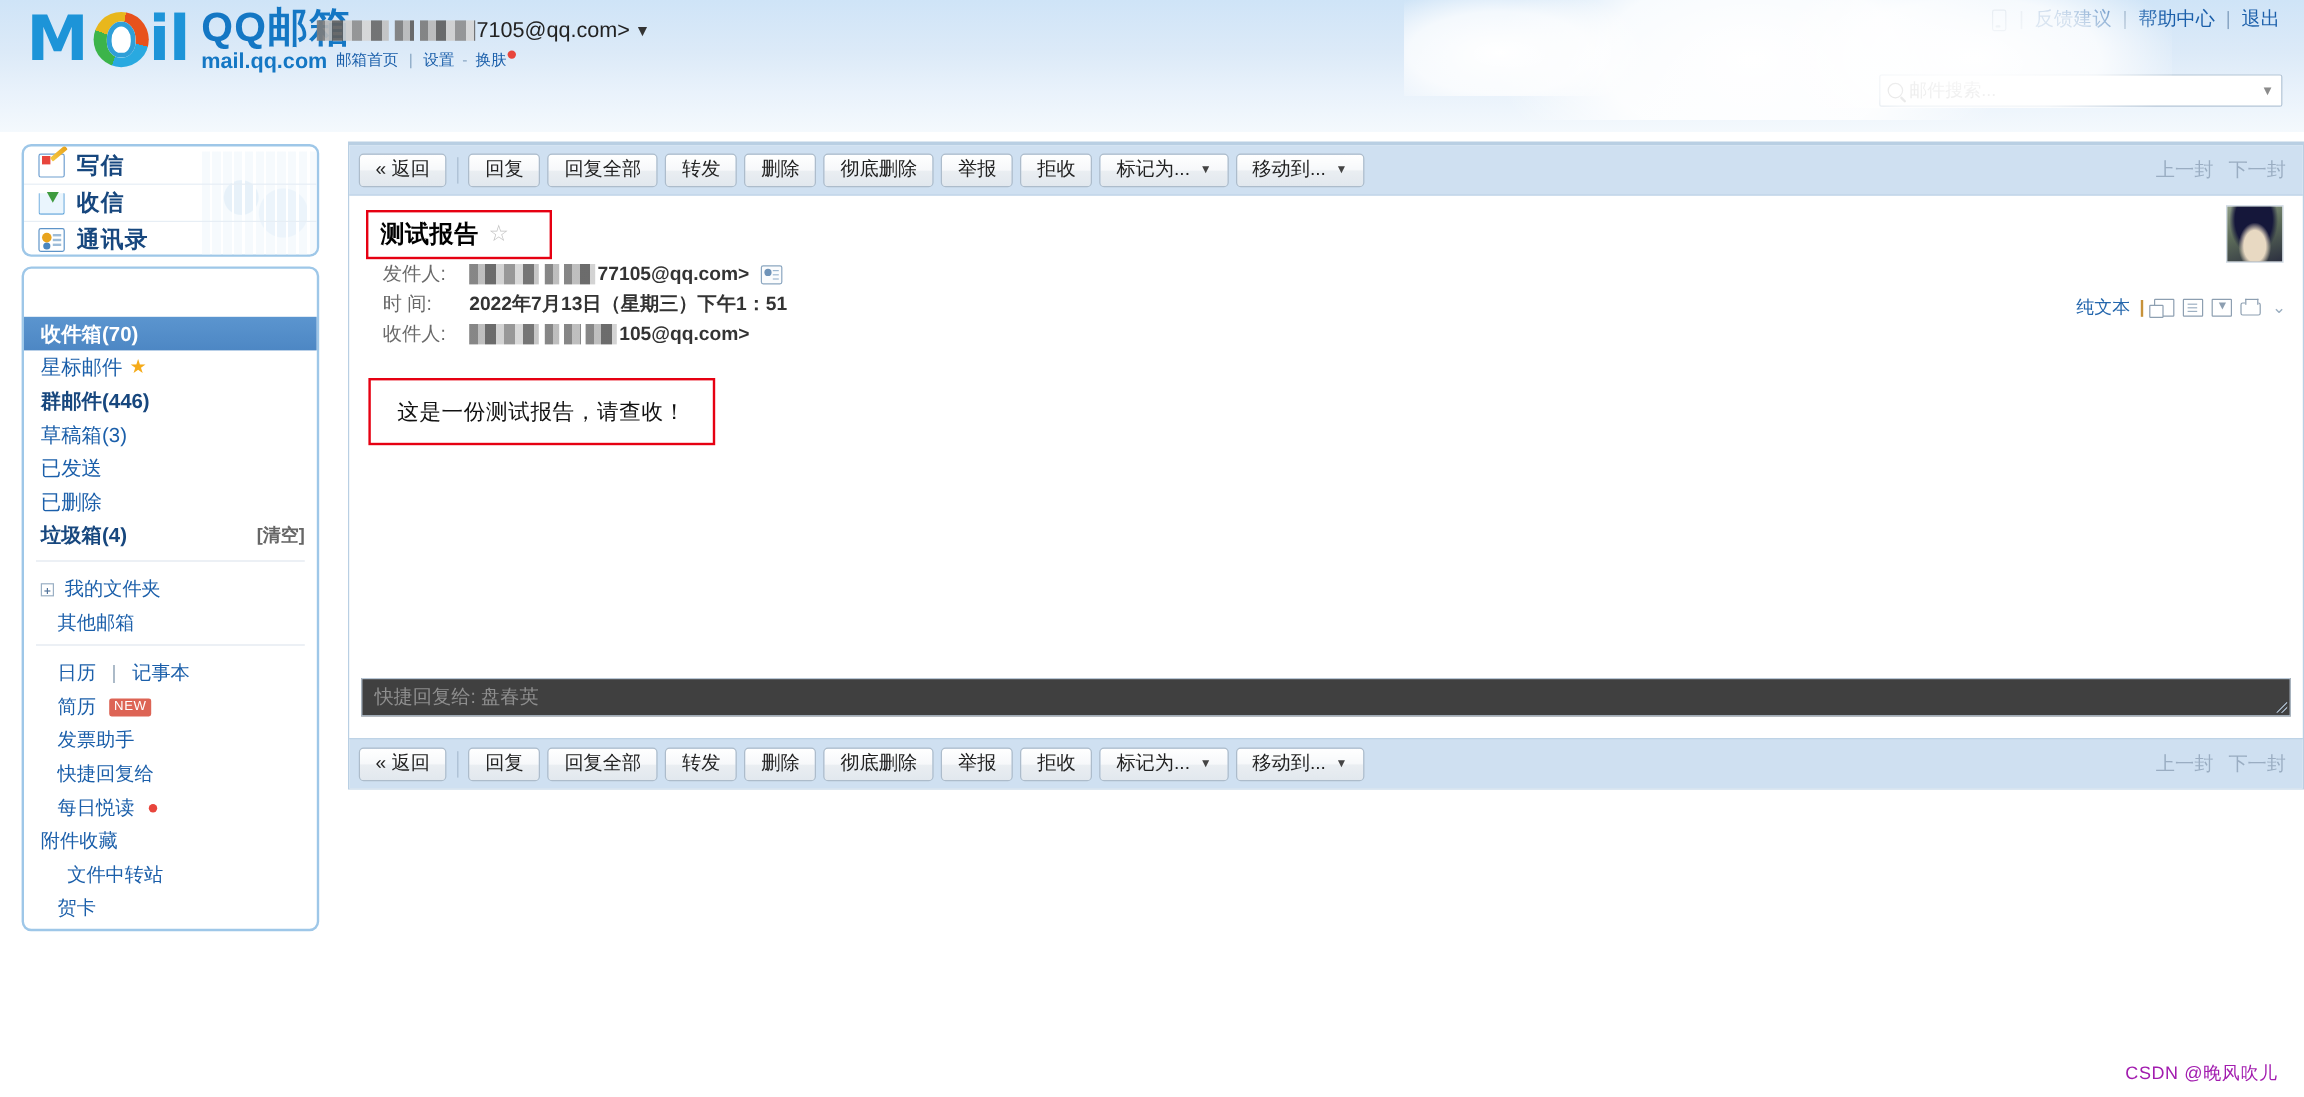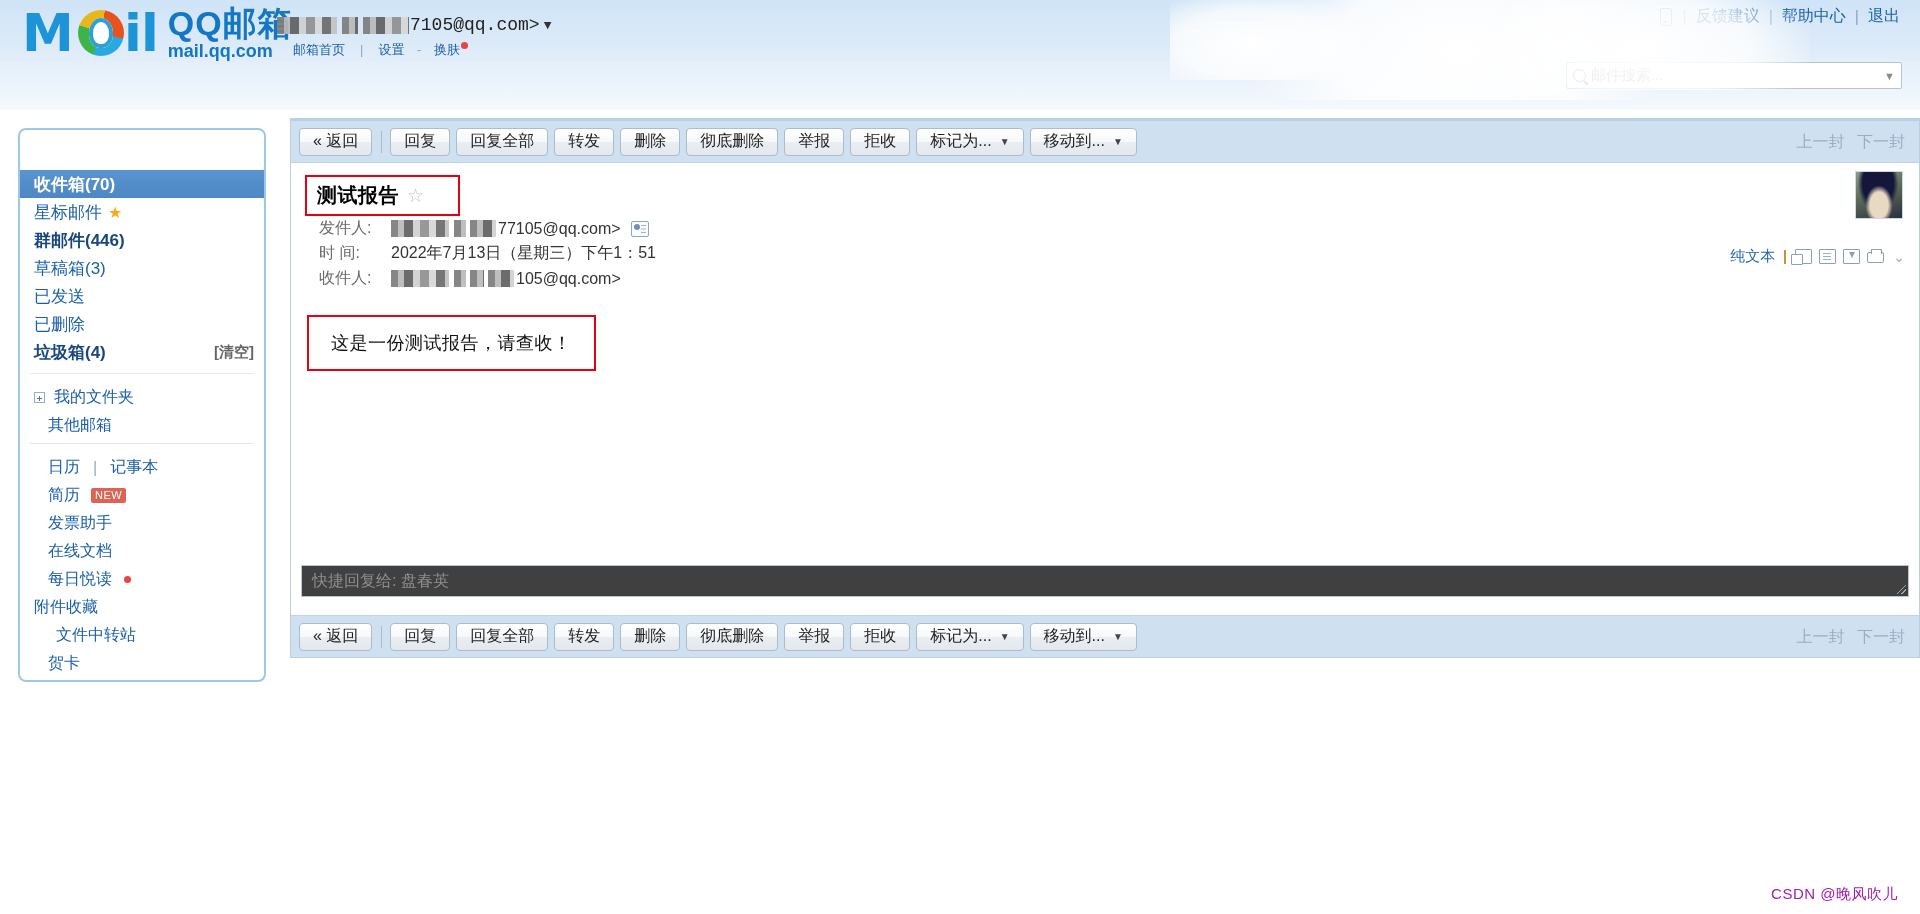--- a/index.html
+++ b/index.html
@@ -82,21 +82,21 @@
     line-height: 36px; letter-spacing: 1px;
   }
   .logo-en {
     font-size: 18px; font-weight: bold; color: #1477c4;
     line-height: 20px; letter-spacing: 0px;
   }
 
   
   .account {
     position: absolute;
-    left: 277px; top: 12px; font-family: Liberation Mono, monospace;
+    left: 264px; top: 12px;
   }
   .account-line {
     display: flex; align-items: center;
     font-size: 18px; color: #222;
     height: 26px;
   }
   .mosaic {
     display: inline-block;
     height: 17px;
     vertical-align: middle;
@@ -433,21 +433,21 @@
     color: #c2c2c2; font-size: 19px; margin-left: 8px;
   }
   .meta-row {
     display: flex; align-items: center;
     font-size: 16px;
     color: #555;
     height: 25px;
     margin-left: 12px;
   }
   .meta-label { color: #6a6a6a; width: 72px; flex: none; }
-  .meta-val { color: #333; display: flex; align-items: center; }
+  .meta-val { color: #333; display: flex; align-items: center; font-weight: bold; }
   .card-icon {
     display: inline-block;
     width: 18px; height: 16px;
     border: 1.4px solid #8ba6c0;
     border-radius: 2px;
     margin-left: 10px;
     position: relative;
     background: #fbfcfd;
   }
   .card-icon::before {
@@ -644,20 +644,35 @@
     <span class="search-icon"></span>
     <span class="search-ph">邮件搜索...</span>
     <span class="search-caret">▼</span>
   </div>
 </div>
 
 <div class="layout">
 
   <div class="sidebar">
 
+    <div class="panel panel-actions">
+      <div class="stamp-art"></div>
+      <div class="act-row">
+        <span class="ic ic-compose"></span>
+        <span class="act-label">写信</span>
+      </div>
+      <div class="act-row">
+        <span class="ic ic-inbox"></span>
+        <span class="act-label">收信</span>
+      </div>
+      <div class="act-row">
+        <span class="ic ic-contacts"></span>
+        <span class="act-label">通讯录</span>
+      </div>
+    </div>
 
     <div class="panel panel-folders">
       <div class="folder-row selected">
         <span class="folder-label">
             <span>收件箱(70)</span>
           </span>
       </div>
       <div class="folder-row">
         <span class="folder-label">
           <span>星标邮件</span>
@@ -720,21 +735,21 @@
           <span class="new-badge">NEW</span>
         </span>
       </div>
       <div class="folder-row small" style="padding-left:28px">
         <span class="folder-label">
             <span>发票助手</span>
           </span>
       </div>
       <div class="folder-row small" style="padding-left:28px">
         <span class="folder-label">
-            <span>在线文档</span>
+            <span>快捷回复给</span>
           </span>
       </div>
       <div class="folder-row small" style="padding-left:28px">
         <span class="folder-label">
           <span>每日悦读</span>
           <span class="dot-small"></span>
         </span>
       </div>
       <div class="folder-row small" style="">
         <span class="folder-label">

